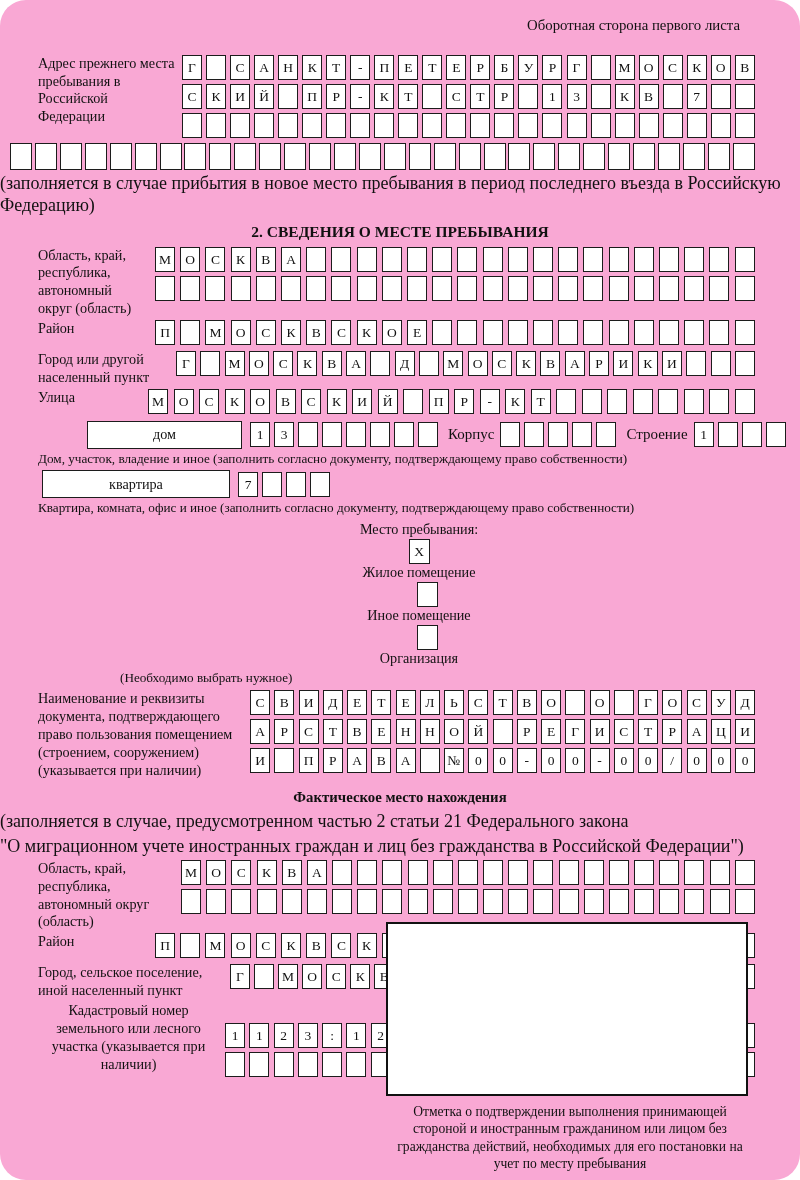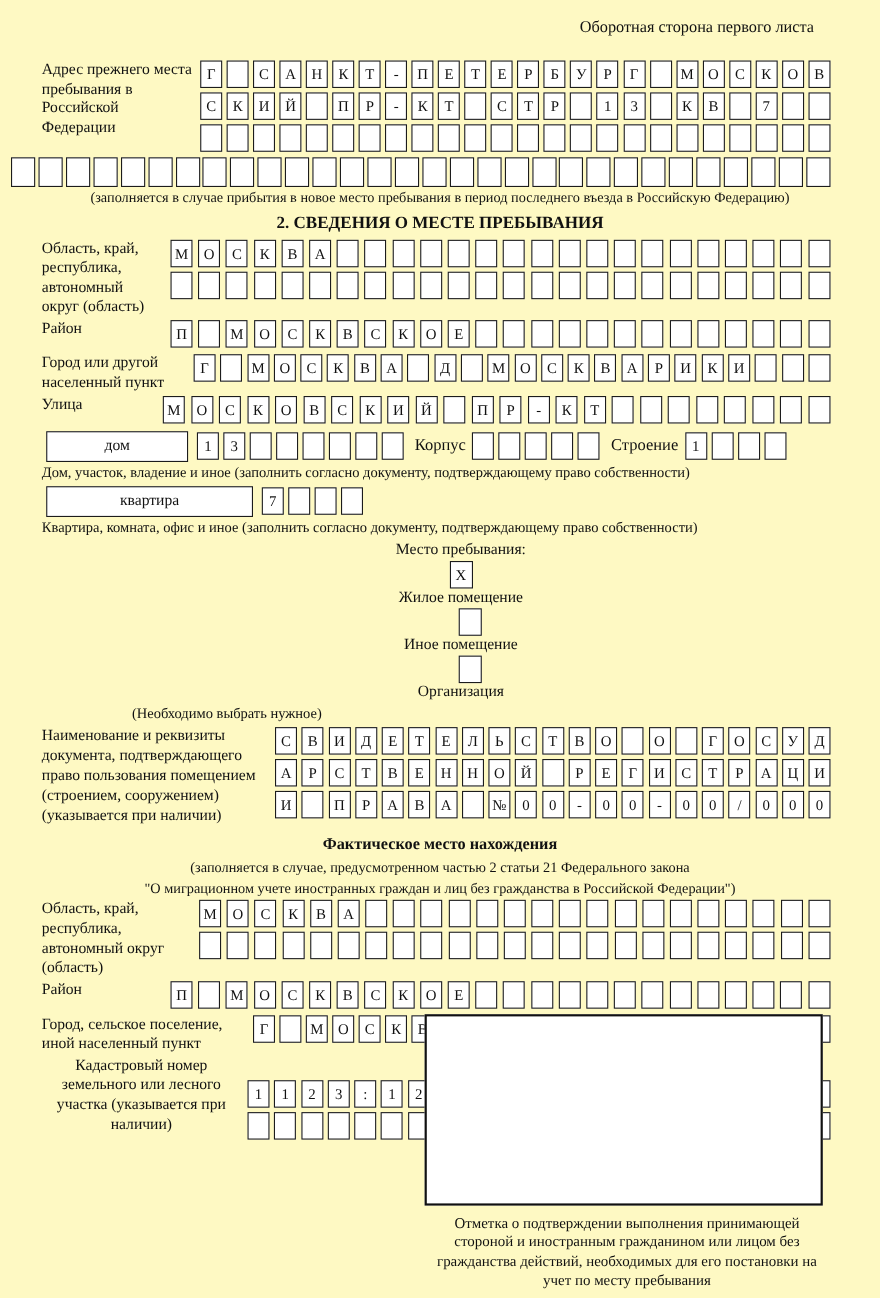--- a/index.html
+++ b/index.html
@@ -1,35 +1,35 @@
 <!DOCTYPE html>
 <html><head>
 <meta charset="utf-8">
 <style>
   html,body{margin:0;padding:0;background:#fff;}
-  .page{position:relative;width:800px;height:1180px;background:#fef9c3;color:#111;
-        font-family:"Liberation Serif","DejaVu Serif",serif;font-size:14.2px;line-height:1.26;overflow:hidden;}
+  .page{position:relative;width:800px;height:1180px;background:#f9a8d4;color:#111;
+        font-family:"Liberation Serif","DejaVu Serif",serif;font-size:14.2px;line-height:1.26;overflow:hidden;border-radius:26px;}
   .hdr{padding:16px 60px 0 0;text-align:right;font-size:14.8px;}
   .field{display:flex;width:717px;margin-left:38px;margin-top:2px;}
   .lbl{flex:0 0 auto;padding-right:6px;box-sizing:border-box;font-size:14.2px;}
   .rows{flex:1;min-width:0;}
   .boxrow{display:flex;justify-content:space-between;margin-bottom:4px;}
   .boxrow.gaps{justify-content:flex-start;gap:4px;margin-bottom:0;}
   .cell{flex:0 0 20px;width:20px;height:25px;box-sizing:border-box;border:1.6px solid #1c1c1c;
         display:flex;align-items:center;justify-content:center;font-size:13.5px;background:#fff;}
   .cell-lg{flex-basis:22px;width:22px;height:27px;}
   .fullrow{width:745px;margin:1px 0 0 10px;}
-  .note{margin:2px 0 2px 0;text-align:center;font-size:13px;}
+  .note{margin:2px 0 2px 0;font-size:18px;}
   .note-left{margin:2px 0 2px 38px;text-align:left;font-size:13.2px;}
   .sect{margin:5px 0 5px 0;text-align:center;font-size:15.5px;font-weight:bold;}
   .subttl{margin:8px 0 4px 0;text-align:center;font-size:14.8px;font-weight:bold;}
   .domrow{display:flex;align-items:center;margin:3px 0 2px 42px;}
   .widebox{box-sizing:border-box;border:1.8px solid #1c1c1c;height:28px;display:flex;align-items:center;
            justify-content:center;font-size:14.2px;background:#fff;}
-  .w155{width:129px;margin-right:8px;}
+  .w155{width:155px;margin-right:8px;margin-left:45px;}
   .w188{width:188px;margin-right:8px;}
   .inl{margin:0 6px 0 10px;font-size:15px;white-space:nowrap;}
   .stayrow{display:flex;align-items:center;margin:4px 0 2px 38px;flex-direction:column;}
   .chk{width:21px;height:25px;box-sizing:border-box;border:1.6px solid #1c1c1c;display:flex;
        align-items:center;justify-content:center;font-size:13.5px;margin:0 10px 0 10px;background:#fff;}
   .chk.far{margin-left:26px;}
   .choose{margin:0 0 2px 120px;width:460px;font-size:13.2px;}
   .cad-rows{margin-top:21px;}
   .stampwrap{position:absolute;left:386px;top:922px;width:368px;}
   .stampbox{width:362px;height:174px;box-sizing:border-box;border:2px solid #111;background:#fff;}

